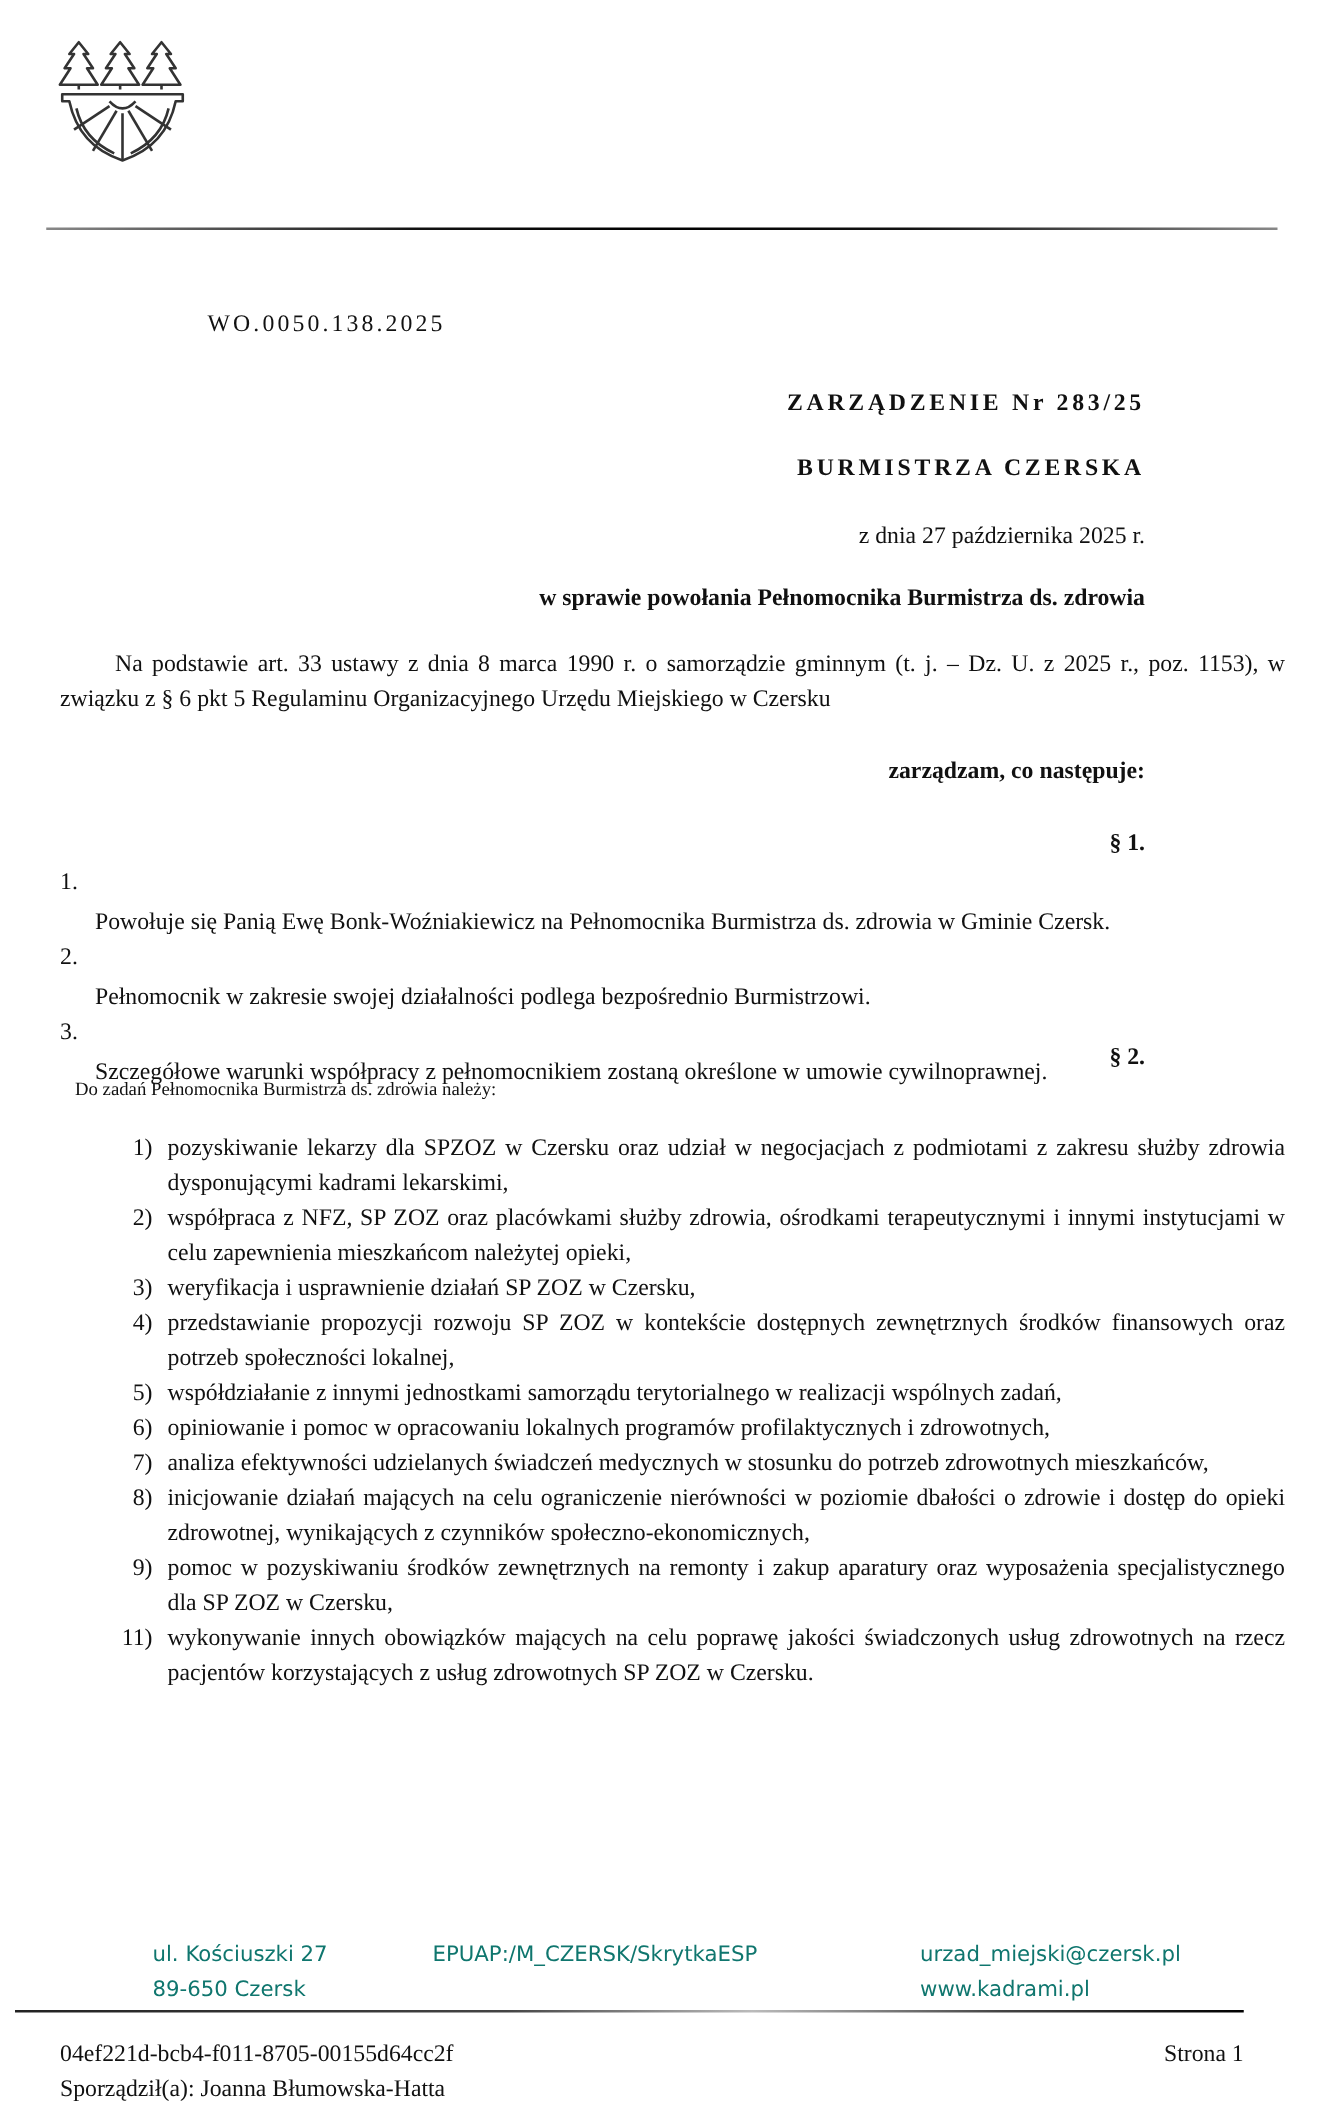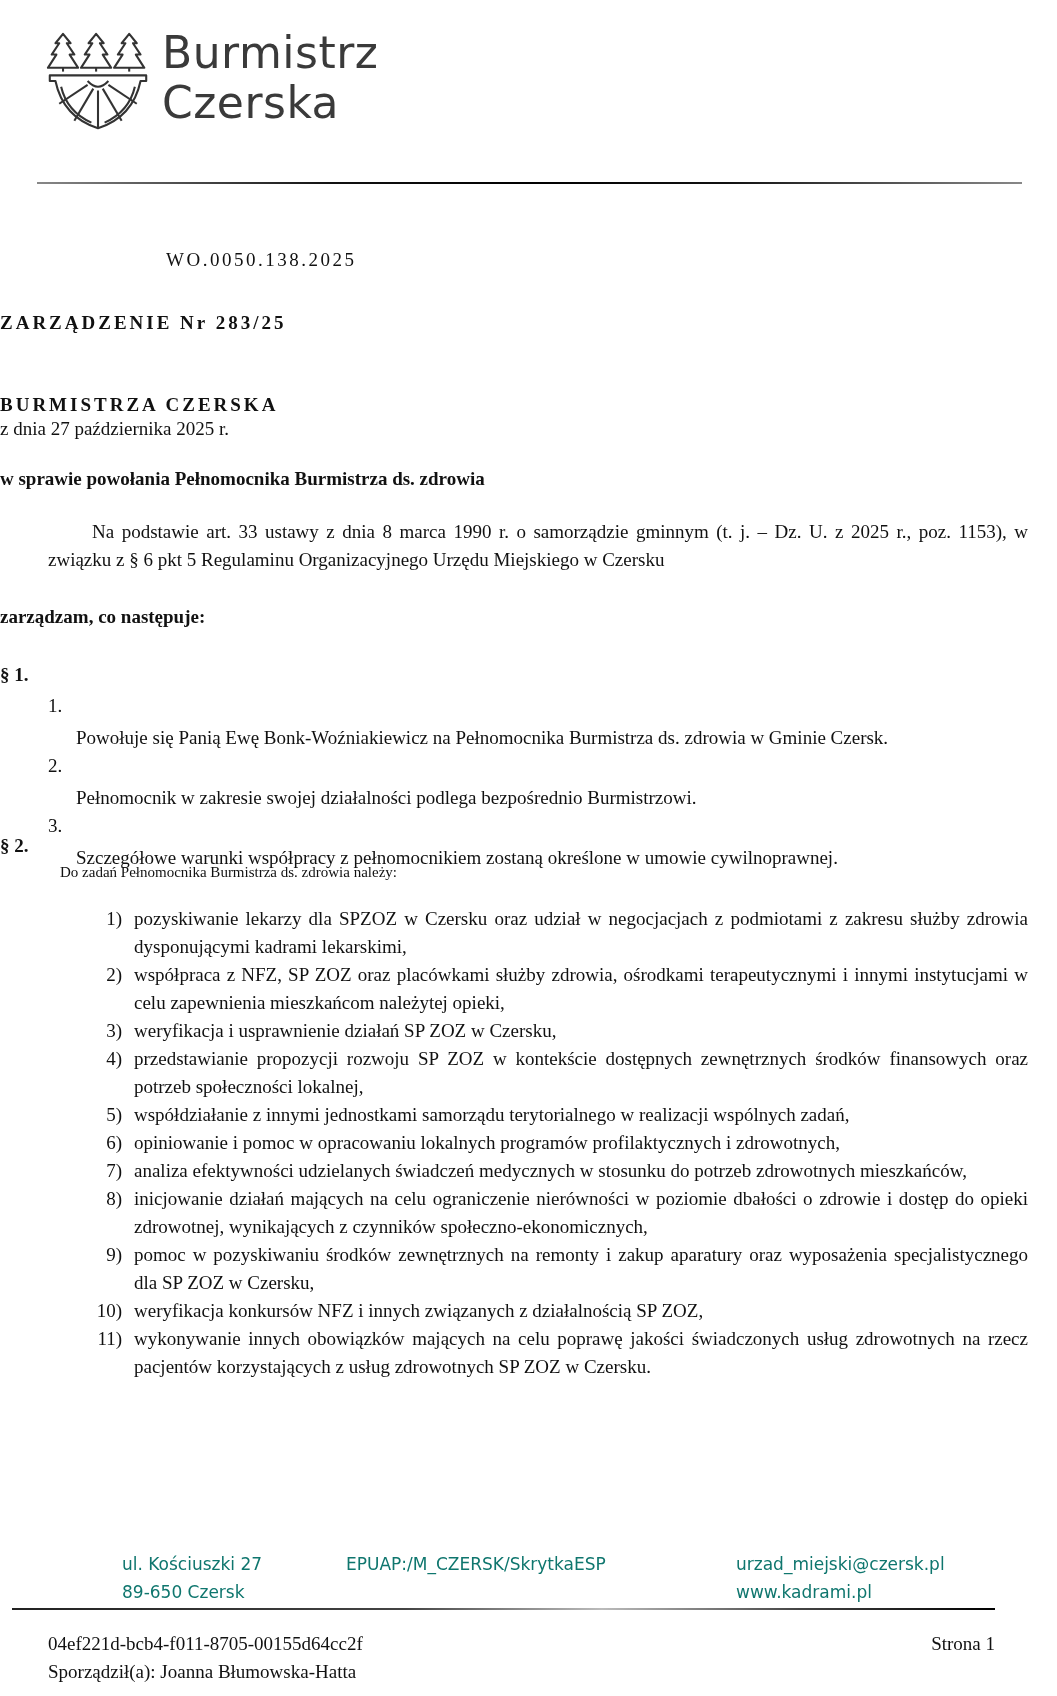--- a/index.html
+++ b/index.html
@@ -7,23 +7,23 @@
   .serif { font-family: "Liberation Serif", "DejaVu Serif", serif; }
 
   .logo { position: absolute; left: 46px; top: 30px; width: 330px; height: 104px; }
   .logo-emblem { position: absolute; left: 0; top: 0; width: 104px; height: 104px; }
   .logo-text { position: absolute; left: 116px; top: -2px; font-family: "DejaVu Sans", "Liberation Sans", sans-serif; color: #3a3a3a; font-size: 44px; line-height: 50px; letter-spacing: 0.5px; }
 
   .hr-top { position: absolute; left: 37px; top: 182px; width: 985px; height: 2px; background: linear-gradient(90deg,#888 0%,#111 30%,#000 50%,#111 70%,#888 100%); }
 
   .signature { position: absolute; left: 166px; top: 249px; font-size: 19px; letter-spacing: 2.5px; }
 
-  .center { position: absolute; left: 0; width: 916px; text-align: left; }
+  .center { position: absolute; left: 0; width: 916px; text-align: right; }
   .title1 { top: 312px; font-size: 19px; font-weight: bold; letter-spacing: 3px; }
-  .title2 { top: 364px; font-size: 19px; font-weight: bold; letter-spacing: 3px; margin-top: 30px; }
+  .title2 { top: 364px; font-size: 19px; font-weight: bold; letter-spacing: 3px; }
   .date { top: 418px; font-size: 19px; }
   .subject { top: 468px; font-size: 19px; font-weight: bold; }
 
   .basis { position: absolute; left: 48px; top: 518px; width: 980px; font-size: 19px; line-height: 28px; text-align: justify; }
   .basis .indent { display: inline-block; width: 44px; }
 
   .decree { top: 606px; font-size: 19px; font-weight: bold; }
   .par1 { top: 664px; font-size: 19px; font-weight: bold; }
   .par2 { top: 835px; font-size: 19px; font-weight: bold; }
 
@@ -73,24 +73,20 @@
       <path d="M44,54 Q55,66 66,54"></path>
       <line x1="50" y1="62" x2="30" y2="96"></line>
       <line x1="60" y1="62" x2="80" y2="96"></line>
       <line x1="55" y1="64" x2="55" y2="104"></line>
       <line x1="44" y1="58" x2="14" y2="78"></line>
       <line x1="66" y1="58" x2="96" y2="78"></line>
       <path d="M16,60 Q22,86 48,98"></path>
       <path d="M94,60 Q88,86 62,98"></path>
     </g>
   </svg>
-  <div class="logo-text">
-    <div>Burmistrz</div>
-    <div>Czerska</div>
-  </div>
 </div>
 
 <div class="hr-top"></div>
 
 <div class="signature serif">WO.0050.138.2025</div>
 
 <div class="center title1 serif">ZARZĄDZENIE Nr 283/25</div>
 <div class="center title2 serif">BURMISTRZA CZERSKA</div>
 <div class="center date serif">z dnia 27 października 2025 r.</div>
 <div class="center subject serif">w sprawie powołania Pełnomocnika Burmistrza ds. zdrowia</div>
@@ -150,24 +146,20 @@
     </div>
   <div class="item">
       <span class="num">8)</span>
       <span class="txt">inicjowanie działań mających na celu ograniczenie nierówności w poziomie dbałości o zdrowie i dostęp do opieki zdrowotnej, wynikających z czynników społeczno-ekonomicznych,</span>
     </div>
   <div class="item">
       <span class="num">9)</span>
       <span class="txt">pomoc w pozyskiwaniu środków zewnętrznych na remonty i zakup aparatury oraz wyposażenia specjalistycznego dla SP ZOZ w Czersku,</span>
     </div>
   <div class="item">
-      <span class="num">10)</span>
-      <span class="txt">weryfikacja konkursów NFZ i innych związanych z działalnością SP ZOZ,</span>
-    </div>
-  <div class="item">
       <span class="num">11)</span>
       <span class="txt">wykonywanie innych obowiązków mających na celu poprawę jakości świadczonych usług zdrowotnych na rzecz pacjentów korzystających z usług zdrowotnych SP ZOZ w Czersku.</span>
     </div>
 </div>
 
 <div class="addr c1">
   <div>ul. Kościuszki 27</div>
   <div>89-650 Czersk</div>
 </div>
 <div class="addr c2">

